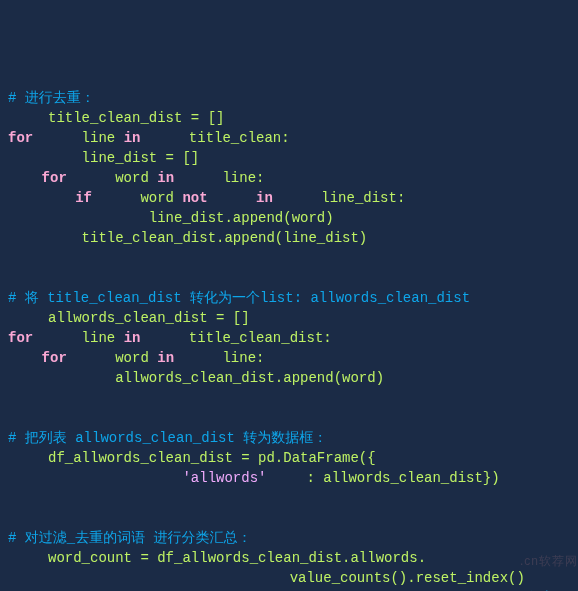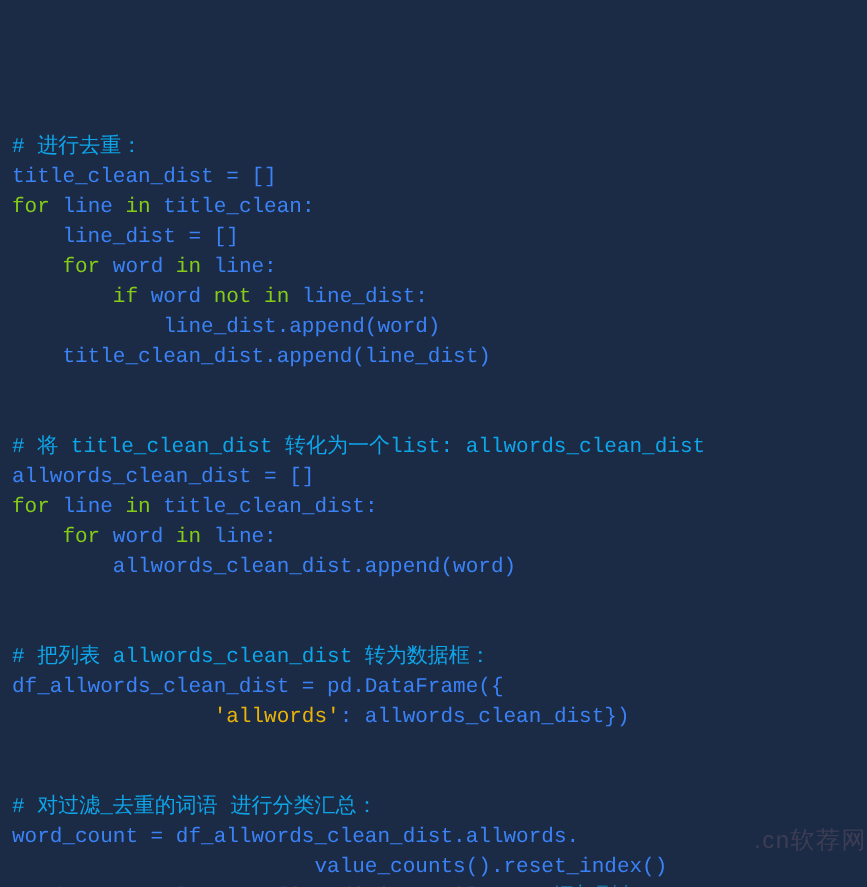--- a/index.html
+++ b/index.html
@@ -11,28 +11,28 @@
     color: #e0e0e0;
     width: 578px;
     height: 591px;
     padding: 8px 8px;
     white-space: pre;
     overflow: hidden;
     position: relative;
   }
   .line { display: block; }
   .c-com { color: #0ea5e9; }       
-  .c-kw  { color: #84cc16; }       
-  .c-str { color: #eab308; font-family: Liberation Mono, monospace; }       
-  .c-def { color: #3b82f6; }
+  .c-kw  { color: #f9a8d4; font-weight: bold; }       
+  .c-str { color: #f0abfc; font-family: Liberation Mono, monospace; }       
+  .c-def { color: #bef264; margin-left: 40px; }
   .watermark {
     position: absolute;
     right: 0;
     bottom: 20px;
-    font-size: 16px;
+    font-size: 12px;
     color: rgba(255,160,160,0.15);
     font-family: sans-serif;
     pointer-events: none;
     letter-spacing: 1px;
   }
 </style>
 </head>
 <body>
 
 

